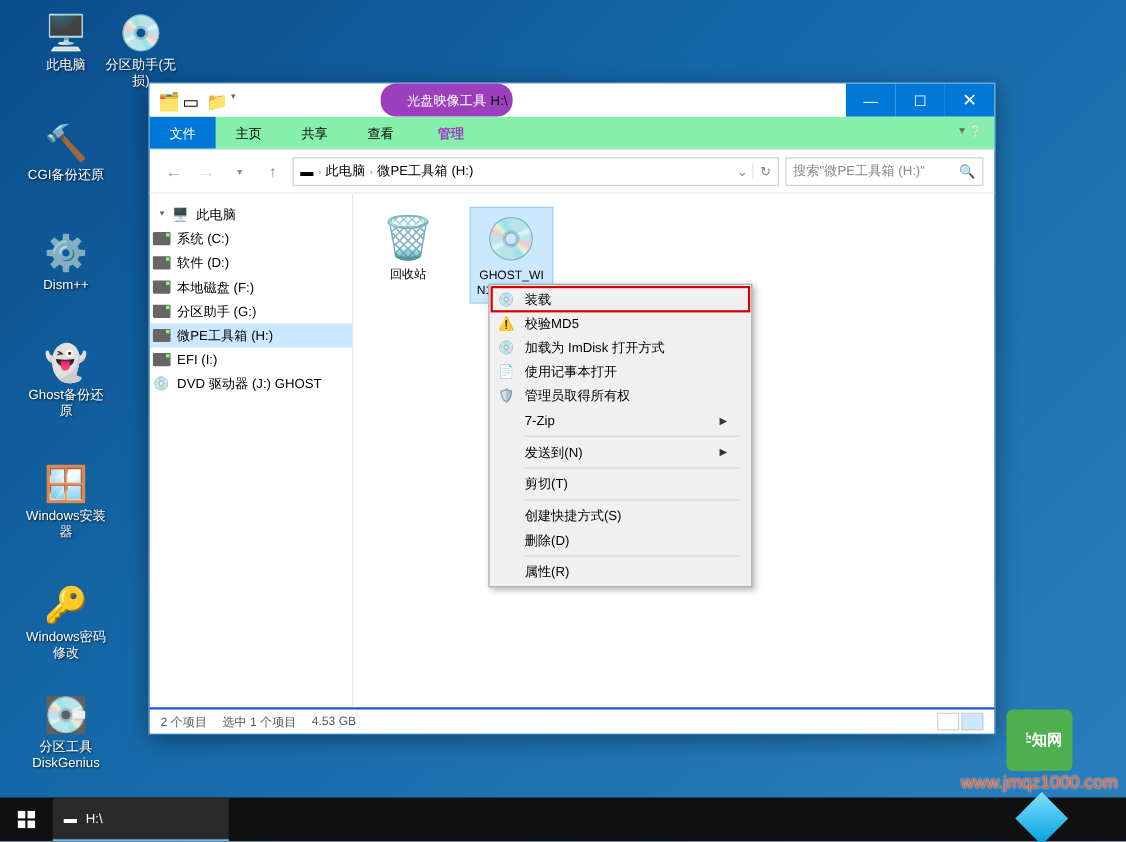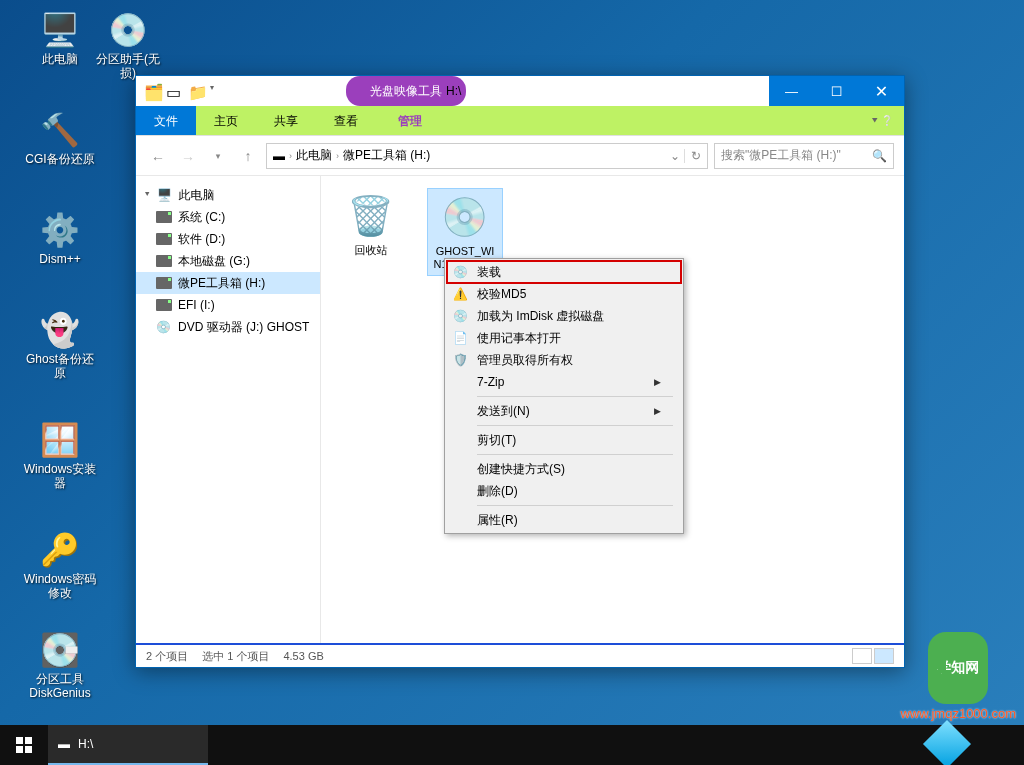--- a/index.html
+++ b/index.html
@@ -15,37 +15,37 @@
 .titlebar { height: 30px; background: #fff; display: flex; align-items: center; position: relative; }
 .titlebar .qat { display: flex; gap: 6px; padding-left: 8px; align-items: center; }
 .titlebar .qat span { width: 16px; height: 16px; display: inline-block; }
 .titlebar .tab-active { position: absolute; left: 210px; top: 0; height: 30px; background: #9b3fbc; color: #fff; padding: 0 24px; font-size: 12px; line-height: 30px; border-radius: 14px; }
 .titlebar .loc { position: absolute; left: 310px; font-size: 12px; color: #000; line-height: 30px; }
 .win-controls { position: absolute; right: 0; top: 0; display: flex; }
 .win-controls div { width: 45px; height: 30px; display: flex; align-items: center; justify-content: center; color: #fff; font-size: 13px; }
 .win-controls .min, .win-controls .max { background: #0078d7; }
 .win-controls .close { background: #0078d7; font-size: 16px; }
 
-.ribbon { height: 30px; background: #bef264; display: flex; border-bottom: 1px solid #e0e0e0; }
+.ribbon { height: 30px; background: #86efac; display: flex; border-bottom: 1px solid #e0e0e0; }
 .ribbon-tab { padding: 0 18px; font-size: 12px; line-height: 30px; color: #000; cursor: pointer; }
 .ribbon-tab.file { background: #0078d7; color: #fff; }
 .ribbon-tab.manage { color: #9b3fbc; margin-left: 4px; font-weight: bold; }
 .ribbon .expand { margin-left: auto; padding: 0 10px; font-size: 10px; color: #666; line-height: 30px; }
 
 .addrbar { height: 40px; display: flex; align-items: center; padding: 6px 10px; gap: 6px; border-bottom: 1px solid #e8e8e8; }
 .addrbar .nav-btn { width: 24px; height: 24px; display: flex; align-items: center; justify-content: center; color: #888; font-size: 14px; cursor: pointer; }
 .addrbar .path { flex: 1; height: 26px; border: 1px solid #ccc; display: flex; align-items: center; padding: 0 6px; font-size: 12px; gap: 4px; }
 .addrbar .path .seg { display: flex; align-items: center; gap: 6px; }
 .addrbar .path .chev { color: #888; font-size: 9px; }
 .addrbar .search { width: 180px; height: 26px; border: 1px solid #ccc; display: flex; align-items: center; padding: 0 6px; font-size: 12px; color: #888; }
 .addrbar .search .mag { margin-left: auto; }
 
 .body { flex: 1; display: flex; overflow: hidden; }
 .sidebar { width: 185px; border-right: 1px solid #e8e8e8; padding: 8px 0; font-size: 12px; overflow-y: auto; }
-.side-item { display: flex; align-items: center; height: 22px; padding-left: 20px; gap: 6px; cursor: pointer; }
+.side-item { display: flex; align-items: center; height: 22px; padding-left: 3px; gap: 6px; cursor: pointer; }
 .side-item.root { padding-left: 8px; font-weight: 400; }
 .side-item.selected { background: #cce8ff; }
 .side-item .ic { width: 16px; height: 16px; display: inline-flex; align-items: center; justify-content: center; font-size: 12px; }
 .side-item .ic.disk { color: #666; }
 .side-item .ic.pc { color: #0078d7; }
 
 .content { flex: 1; padding: 12px; display: flex; gap: 18px; align-items: flex-start; position: relative; }
 .file-item { width: 76px; text-align: center; cursor: pointer; padding: 4px; }
 .file-item.selected { background: #cce8ff; border: 1px solid #99d1ff; }
 .file-item .fico { width: 48px; height: 48px; margin: 0 auto 4px; display: flex; align-items: center; justify-content: center; font-size: 38px; }
@@ -63,23 +63,23 @@
 .ctx-item .arrow { margin-left: auto; font-size: 9px; color: #333; }
 .ctx-sep { height: 1px; background: #d0d0d0; margin: 3px 8px 3px 30px; }
 
 
 .taskbar { position: absolute; left: 0; bottom: 0; width: 100%; height: 40px; background: #101010; display: flex; align-items: center; }
 .taskbar .start { width: 48px; height: 40px; display: flex; align-items: center; justify-content: center; color: #fff; font-size: 16px; cursor: pointer; }
 .taskbar .task-btn { height: 40px; min-width: 160px; background: #2a2a2a; display: flex; align-items: center; padding: 0 10px; color: #fff; font-size: 12px; gap: 8px; cursor: pointer; border-bottom: 2px solid #76b9ed; }
 
 
 .watermark { position: absolute; right: 8px; bottom: 44px; text-align: center; z-index: 200; }
-.watermark .wlogo { width: 60px; height: 72px; margin: 0 auto; background: #4caf50; border-radius: 18px; display: flex; align-items: center; justify-content: center; color: #fff; font-size: 14px; font-weight: bold; position: relative; }
+.watermark .wlogo { width: 60px; height: 56px; margin: 0 auto; background: #4caf50; border-radius: 6px; display: flex; align-items: center; justify-content: center; color: #fff; font-size: 14px; font-weight: bold; position: relative; }
 .watermark .wlogo::before { content: ""; position: absolute; left: -14px; top: 14px; width: 0; height: 0; border: 16px solid transparent; border-right-color: #4caf50; }
-.watermark .wurl { color: #ff5722; font-size: 13px; margin-top: 2px; text-shadow: 0 0 2px #fff; }
+.watermark .wurl { color: #ff5722; font-size: 16px; margin-top: 2px; text-shadow: 0 0 2px #fff; }
 .tray-accent { position: absolute; right: 60px; bottom: 4px; width: 34px; height: 34px; background: linear-gradient(135deg,#7fe0ff,#00a0e0); transform: rotate(45deg); }
 
 
 .svg-disk { width:16px; height:12px; background:#666; border-radius:1px; position:relative; }
 .svg-disk::after{content:"";position:absolute;right:1px;top:1px;width:3px;height:3px;background:#8f8;}
 </style>
 </head>
 <body>
 
 <div id="desktop-icons">
@@ -180,21 +180,27 @@
           <div class="side-item">
             <span class="ic disk">
               <span class="svg-disk"></span>
             </span>
             <span>软件 (D:)</span>
           </div>
           <div class="side-item">
             <span class="ic disk">
               <span class="svg-disk"></span>
             </span>
-            <span>本地磁盘 (G:)</span>
+            <span>本地磁盘 (F:)</span>
+          </div>
+          <div class="side-item">
+            <span class="ic disk">
+              <span class="svg-disk"></span>
+            </span>
+            <span>分区助手 (G:)</span>
           </div>
           <div class="side-item selected">
             <span class="ic disk">
               <span class="svg-disk"></span>
             </span>
             <span>微PE工具箱 (H:)</span>
           </div>
           <div class="side-item">
             <span class="ic disk">
               <span class="svg-disk"></span>
@@ -234,21 +240,21 @@
     <div class="ctx-item hl">
       <span class="cico">💿</span>
       <span>装载</span>
     </div>
     <div class="ctx-item">
       <span class="cico">⚠️</span>
       <span>校验MD5</span>
     </div>
     <div class="ctx-item">
       <span class="cico">💿</span>
-      <span>加载为 ImDisk 虚拟磁盘</span>
+      <span>加载为 ImDisk 打开方式</span>
     </div>
     <div class="ctx-item">
       <span class="cico">📄</span>
       <span>使用记事本打开</span>
     </div>
     <div class="ctx-item">
       <span class="cico">🛡️</span>
       <span>管理员取得所有权</span>
     </div>
     <div class="ctx-item">

